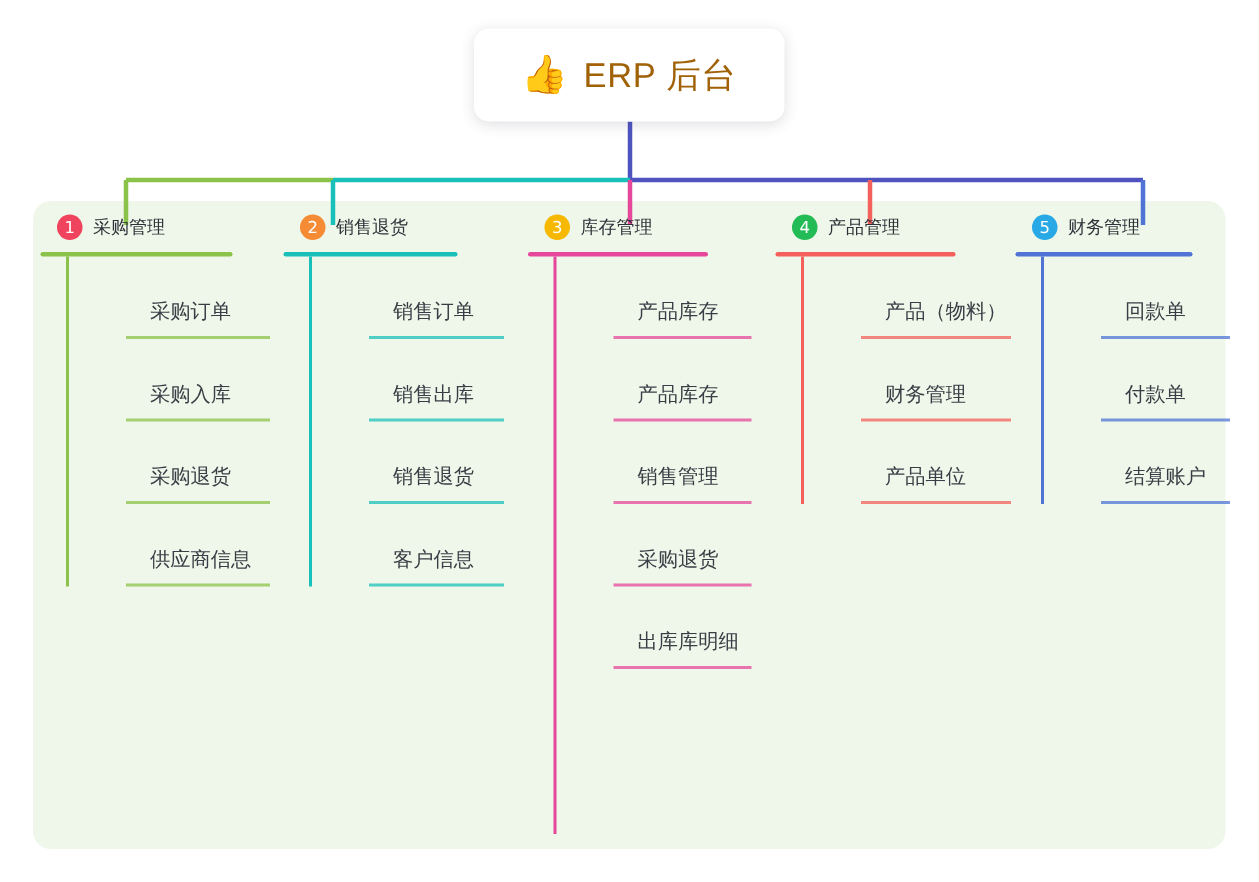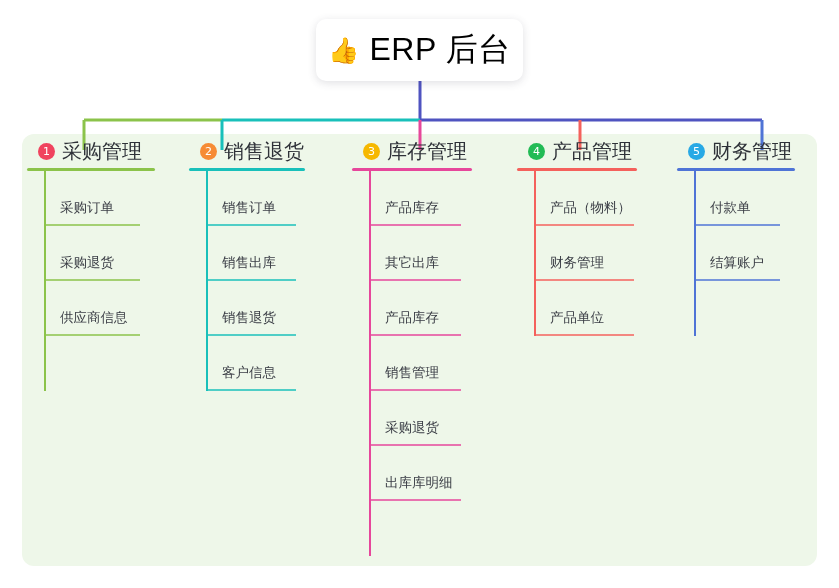--- a/index.html
+++ b/index.html
@@ -21,22 +21,22 @@
     box-shadow:0 2px 9px rgba(60,64,80,0.16);
     display:flex;align-items:center;justify-content:center;
     gap:10px;
     z-index:5;
   }
   #root-node .thumb{
     font-size:25px;line-height:1;
     filter:saturate(1.1);
   }
   #root-node .root-label{
-    font-size:32px;
-    color:#000000;
+    font-size:23px;
+    color:#a16207;
     letter-spacing:.5px;
     white-space:nowrap;
   }
 
   
   #connectors{
     position:absolute;left:0;top:0;width:839px;height:588px;
     z-index:2;pointer-events:none;
   }
 
@@ -72,21 +72,21 @@
   .badge{
     width:17px;height:17px;border-radius:50%;
     color:#ffffff;
     font-size:11px;
     line-height:17px;
     text-align:center;
     flex:0 0 auto;
     font-family:"DejaVu Sans",sans-serif;
   }
   .col-title{
-    font-size:20px;
+    font-size:12px;
     color:#2e3138;
     white-space:nowrap;
   }
   .head-rule{
     height:3px;
     border-radius:2px;
     margin-left:5px;
   }
 
   
@@ -98,20 +98,21 @@
   .spine{
     position:absolute;
     left:0;top:0;
     width:2px;
     background:#8bc34a;
   }
   .leaf{
     position:relative;
     height:55px;
     box-sizing:border-box;
+    margin-left:40px;
   }
   .leaf-label{
     position:absolute;
     left:16px;
     bottom:9px;
     font-size:13.5px;
     color:#3a3d45;
     white-space:nowrap;
   }
   .leaf-rule{
@@ -151,20 +152,24 @@
         <span class="col-title">采购管理</span>
       </div>
       <div class="head-rule" style="background: rgb(139, 195, 74); width: 128px;"></div>
       <div class="leaves">
         <div class="spine" style="background: rgb(139, 195, 74); height: 220px;"></div>
         <div class="leaf">
           <span class="leaf-label">采购订单</span>
           <div class="leaf-rule" style="background: rgb(139, 195, 74); opacity: 0.75; width: 96px;"></div>
         </div>
         <div class="leaf">
+          <span class="leaf-label">采购入库</span>
+          <div class="leaf-rule" style="background: rgb(139, 195, 74); opacity: 0.75; width: 96px;"></div>
+        </div>
+        <div class="leaf">
           <span class="leaf-label">采购退货</span>
           <div class="leaf-rule" style="background: rgb(139, 195, 74); opacity: 0.75; width: 96px;"></div>
         </div>
         <div class="leaf">
           <span class="leaf-label">供应商信息</span>
           <div class="leaf-rule" style="background: rgb(139, 195, 74); opacity: 0.75; width: 96px;"></div>
         </div>
       </div>
     </div>
     <div class="column" style="left: 162px; width: 158px;">
@@ -199,24 +204,20 @@
         <span class="col-title">库存管理</span>
       </div>
       <div class="head-rule" style="background: rgb(230, 71, 155); width: 120px;"></div>
       <div class="leaves">
         <div class="spine" style="background: rgb(230, 71, 155); height: 385px;"></div>
         <div class="leaf">
           <span class="leaf-label">产品库存</span>
           <div class="leaf-rule" style="background: rgb(230, 71, 155); opacity: 0.75; width: 92px;"></div>
         </div>
         <div class="leaf">
-          <span class="leaf-label">其它出库</span>
-          <div class="leaf-rule" style="background: rgb(230, 71, 155); opacity: 0.75; width: 92px;"></div>
-        </div>
-        <div class="leaf">
           <span class="leaf-label">产品库存</span>
           <div class="leaf-rule" style="background: rgb(230, 71, 155); opacity: 0.75; width: 92px;"></div>
         </div>
         <div class="leaf">
           <span class="leaf-label">销售管理</span>
           <div class="leaf-rule" style="background: rgb(230, 71, 155); opacity: 0.75; width: 92px;"></div>
         </div>
         <div class="leaf">
           <span class="leaf-label">采购退货</span>
           <div class="leaf-rule" style="background: rgb(230, 71, 155); opacity: 0.75; width: 92px;"></div>
@@ -251,20 +252,24 @@
     </div>
     <div class="column" style="left: 650px; width: 150px;">
       <div class="col-head">
         <span class="badge" style="background: rgb(40, 169, 229);">5</span>
         <span class="col-title">财务管理</span>
       </div>
       <div class="head-rule" style="background: rgb(79, 116, 214); width: 118px;"></div>
       <div class="leaves">
         <div class="spine" style="background: rgb(79, 116, 214); height: 165px;"></div>
         <div class="leaf">
+          <span class="leaf-label">回款单</span>
+          <div class="leaf-rule" style="background: rgb(79, 116, 214); opacity: 0.75; width: 86px;"></div>
+        </div>
+        <div class="leaf">
           <span class="leaf-label">付款单</span>
           <div class="leaf-rule" style="background: rgb(79, 116, 214); opacity: 0.75; width: 86px;"></div>
         </div>
         <div class="leaf">
           <span class="leaf-label">结算账户</span>
           <div class="leaf-rule" style="background: rgb(79, 116, 214); opacity: 0.75; width: 86px;"></div>
         </div>
       </div>
     </div>
   </div>

